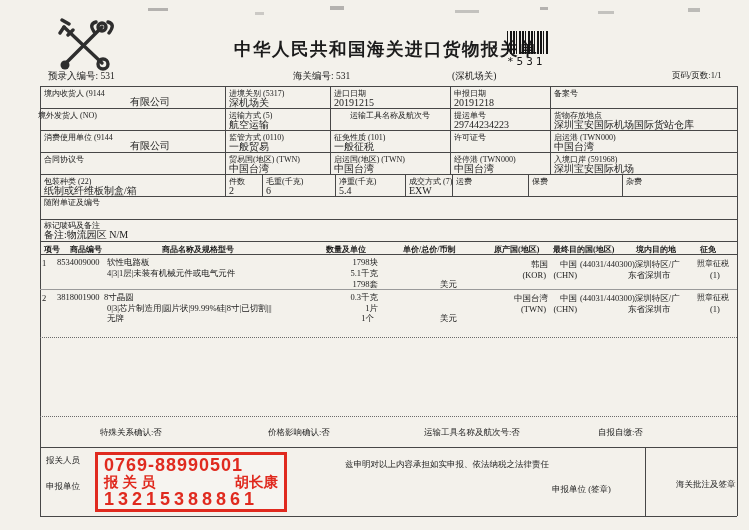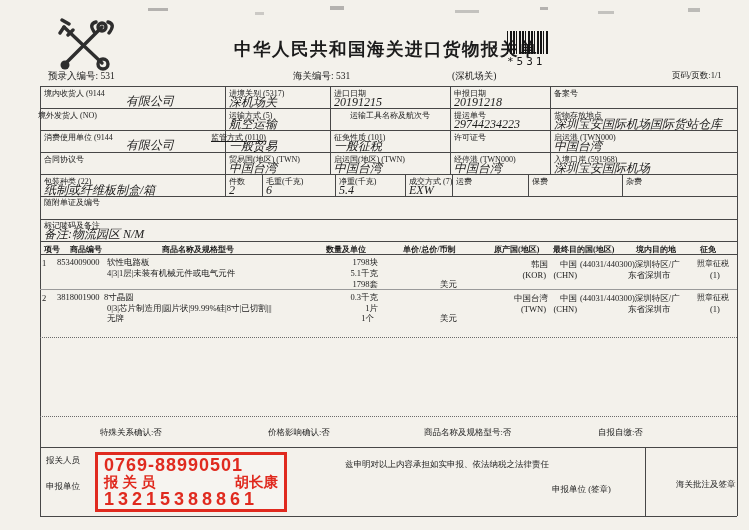--- a/index.html
+++ b/index.html
@@ -3,21 +3,21 @@
 <meta charset="utf-8">
 <style>
   html,body{margin:0;padding:0;background:#e8e6e0;}
   .page{
     position:relative;width:749px;height:530px;overflow:hidden;
     background:#f3f1eb;color:#1b1b1b;
     font-family:"Liberation Serif","DejaVu Serif",serif;
   }
   .t{position:absolute;white-space:nowrap;}
   .lab{font-size:8px;line-height:10px;}
-  .val{font-size:12px;line-height:11px;font-style:italic;}
+  .val{font-size:10px;line-height:11px;}
   .hl{position:absolute;height:1px;background:#474747;}
   .vl{position:absolute;width:1px;background:#474747;}
   .dot{position:absolute;height:0;border-top:1px dotted #6b6b6b;}
   .title{font-size:17.5px;font-weight:bold;letter-spacing:1.5px;}
   .meta{font-size:9.5px;}
   .ghead{font-size:8px;font-weight:bold;}
   .g{font-size:8.5px;line-height:10px;}
   .right{text-align:right;}
   .center{text-align:center;}
   .barcode{
@@ -119,21 +119,21 @@
   <div class="t lab" style="left:229px;top:111px;">运输方式 (5)</div>
   <div class="t val" style="left:229px;top:119px;">航空运输</div>
   <div class="t lab" style="left:334px;top:111px;margin-left:16px;">运输工具名称及航次号</div>
   <div class="t lab" style="left:454px;top:111px;">提运单号</div>
   <div class="t val" style="left:454px;top:119px;">29744234223</div>
   <div class="t lab" style="left:554px;top:111px;">货物存放地点</div>
   <div class="t val" style="left:554px;top:119px;">深圳宝安国际机场国际货站仓库</div>
 
   <div class="t lab" style="left:44px;top:133px;">消费使用单位 (9144</div>
   <div class="t val center" style="left:90px;top:140px;width:120px;">有限公司</div>
-  <div class="t lab" style="left:211px;top:133px;text-decoration:underline;">监管方式 (0110)</div>
+  <div class="t lab" style="left:229px;top:133px;">监管方式 (0110)</div>
   <div class="t val" style="left:229px;top:141px;">一般贸易</div>
   <div class="t lab" style="left:334px;top:133px;">征免性质 (101)</div>
   <div class="t val" style="left:334px;top:141px;">一般征税</div>
   <div class="t lab" style="left:454px;top:133px;">许可证号</div>
   <div class="t lab" style="left:554px;top:133px;">启运港 (TWN000)</div>
   <div class="t val" style="left:554px;top:141px;">中国台湾</div>
 
   <div class="t lab" style="left:44px;top:155px;">合同协议号</div>
   <div class="t lab" style="left:229px;top:155px;">贸易国(地区) (TWN)</div>
   <div class="t val" style="left:229px;top:163px;">中国台湾</div>
@@ -207,21 +207,21 @@
     <div class="t g right" style="left:540px;top:293px;width:37px;">中国</div>
     <div class="t g right" style="left:540px;top:304px;width:37px;">(CHN)</div>
     <div class="t g" style="left:580px;top:293px;">(44031/440300)深圳特区/广</div>
     <div class="t g" style="left:628px;top:304px;">东省深圳市</div>
     <div class="t g" style="left:697px;top:293px;font-size:8px;">照章征税</div>
     <div class="t g" style="left:710px;top:304px;">(1)</div>
   </div>
 
   <div class="t g" style="left:100px;top:427px;">特殊关系确认:否</div>
   <div class="t g" style="left:268px;top:427px;">价格影响确认:否</div>
-  <div class="t g" style="left:424px;top:427px;">商品名称及规格型号:否</div>
+  <div class="t g" style="left:424px;top:427px;">运输工具名称及航次号:否</div>
   <div class="t g" style="left:598px;top:427px;">自报自缴:否</div>
 
   <div class="t g" style="left:46px;top:455px;">报关人员</div>
   <div class="t g" style="left:46px;top:481px;">申报单位</div>
 
   <div class="stamp">
     <div class="l1">0769-88990501</div>
     <div class="l2">
       <span>报 关 员</span>
       <span>胡长康</span>

